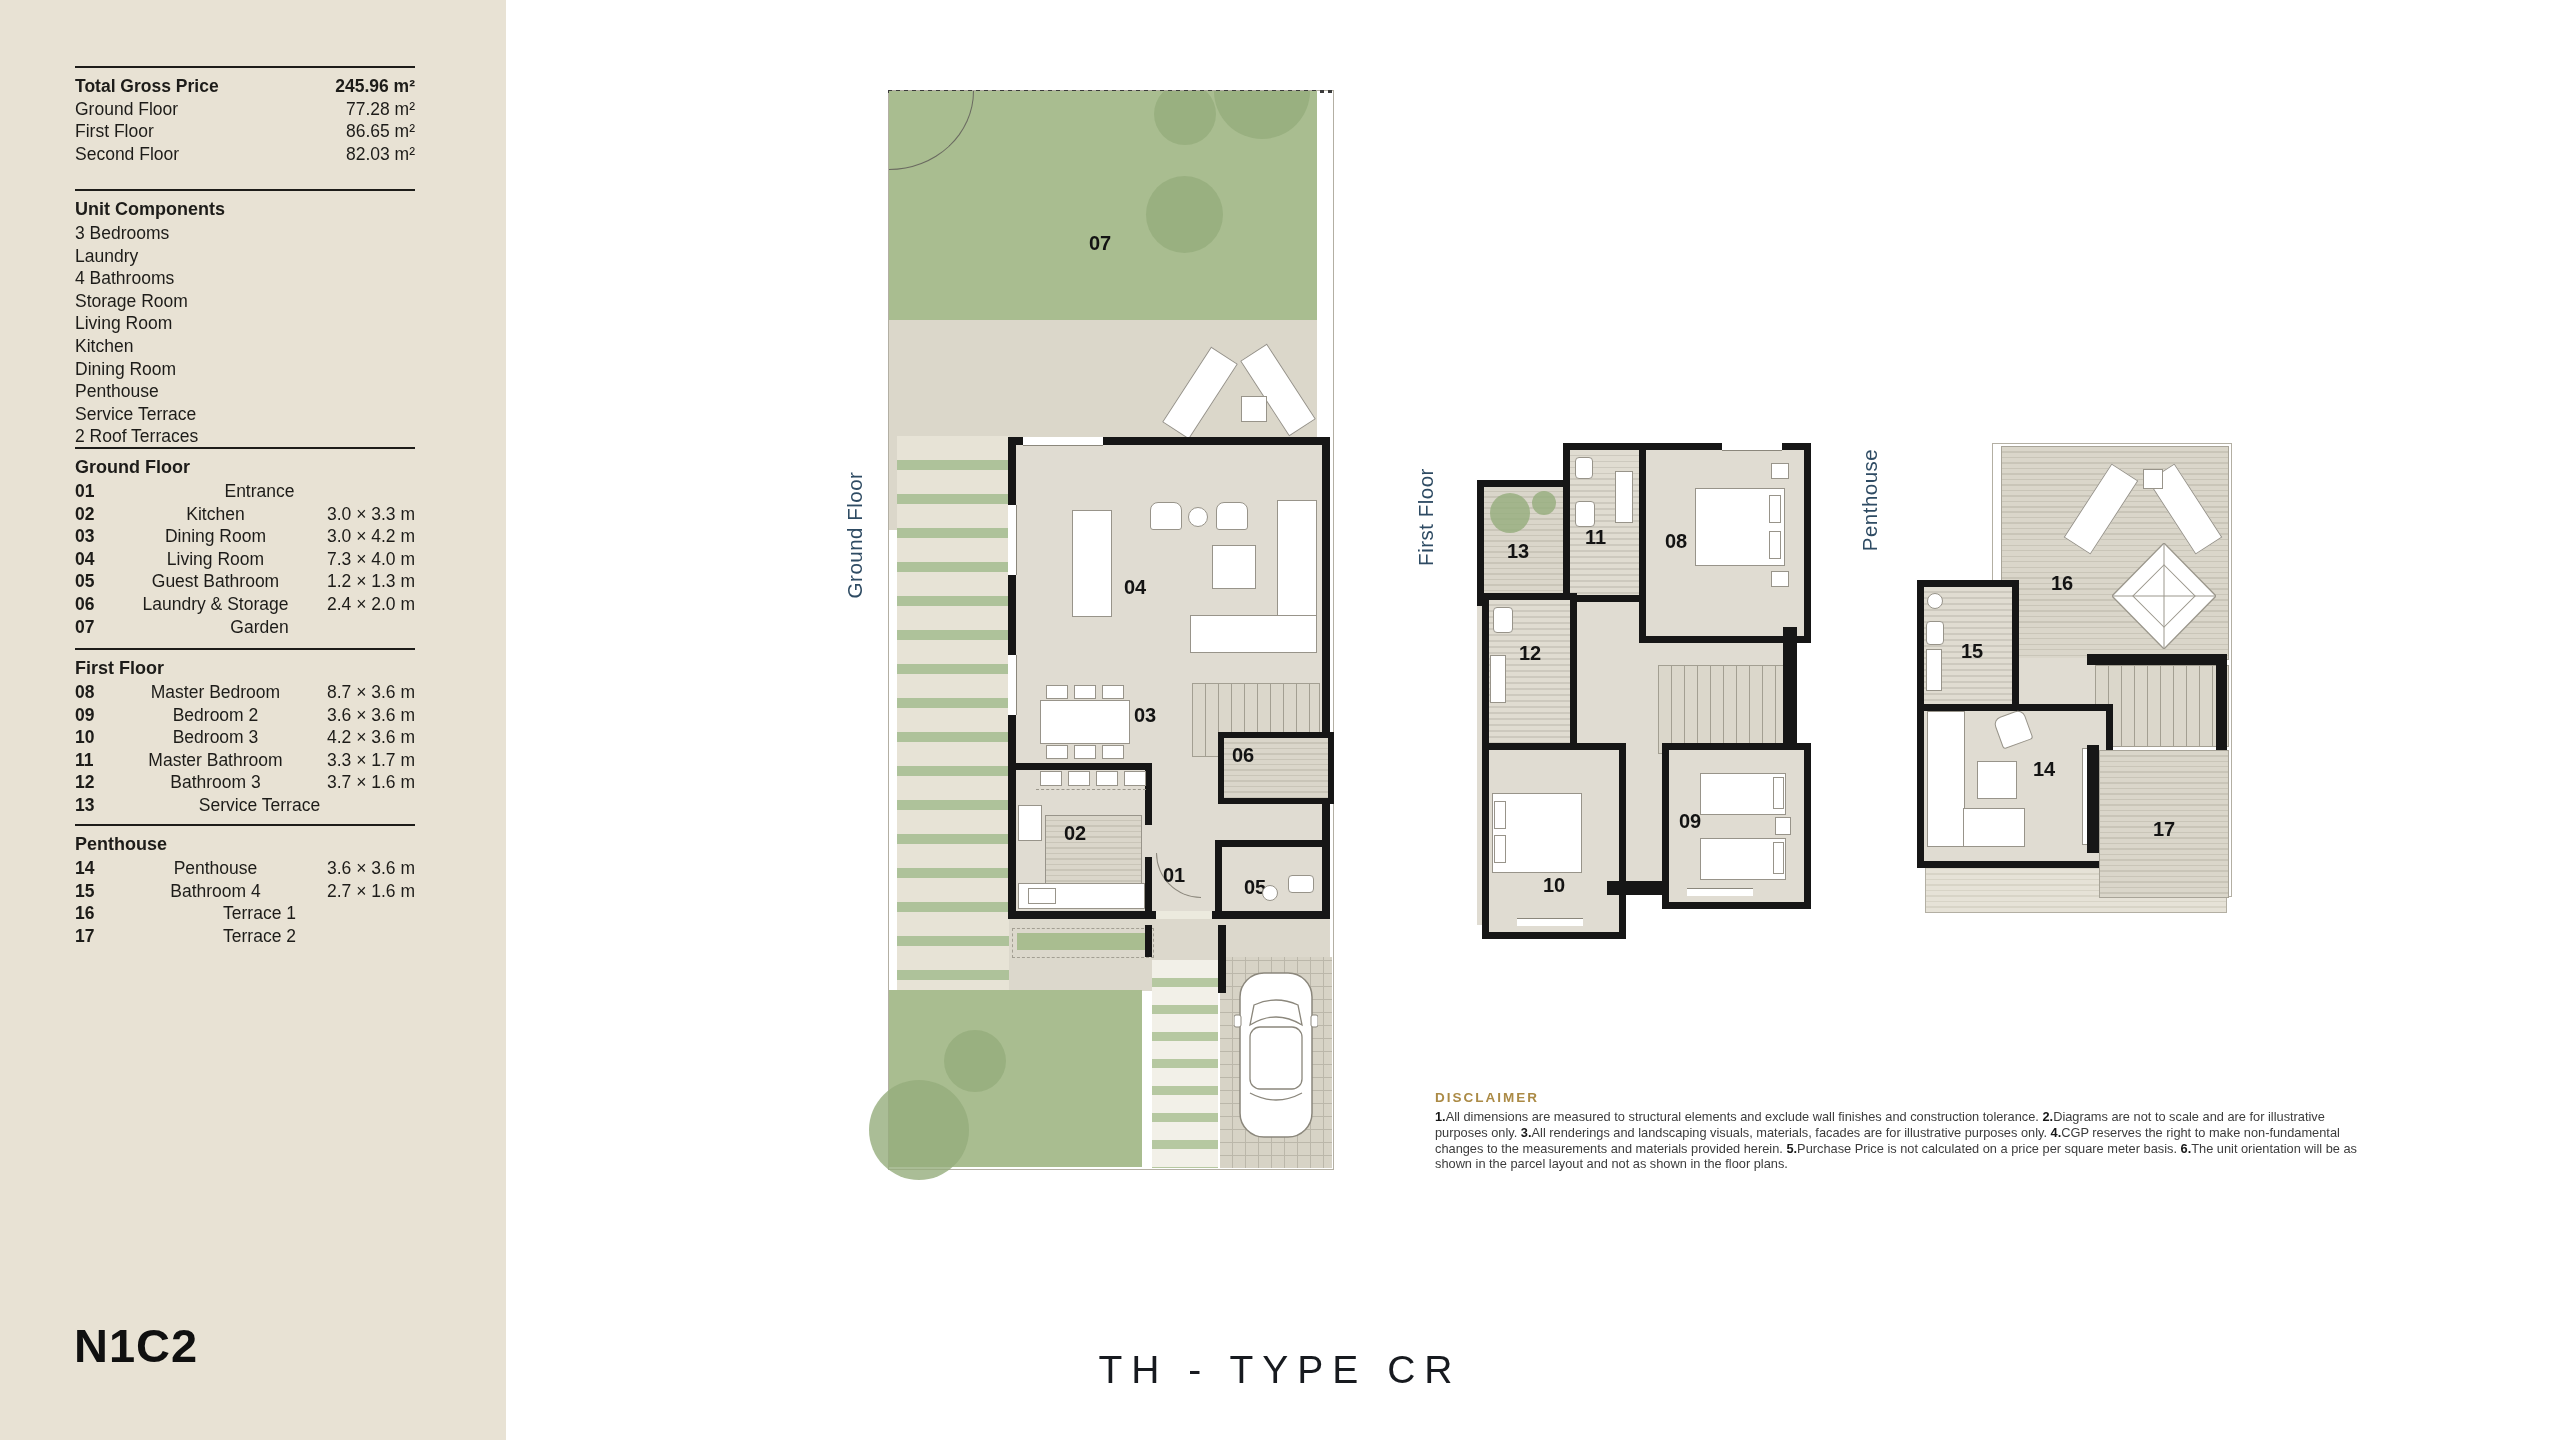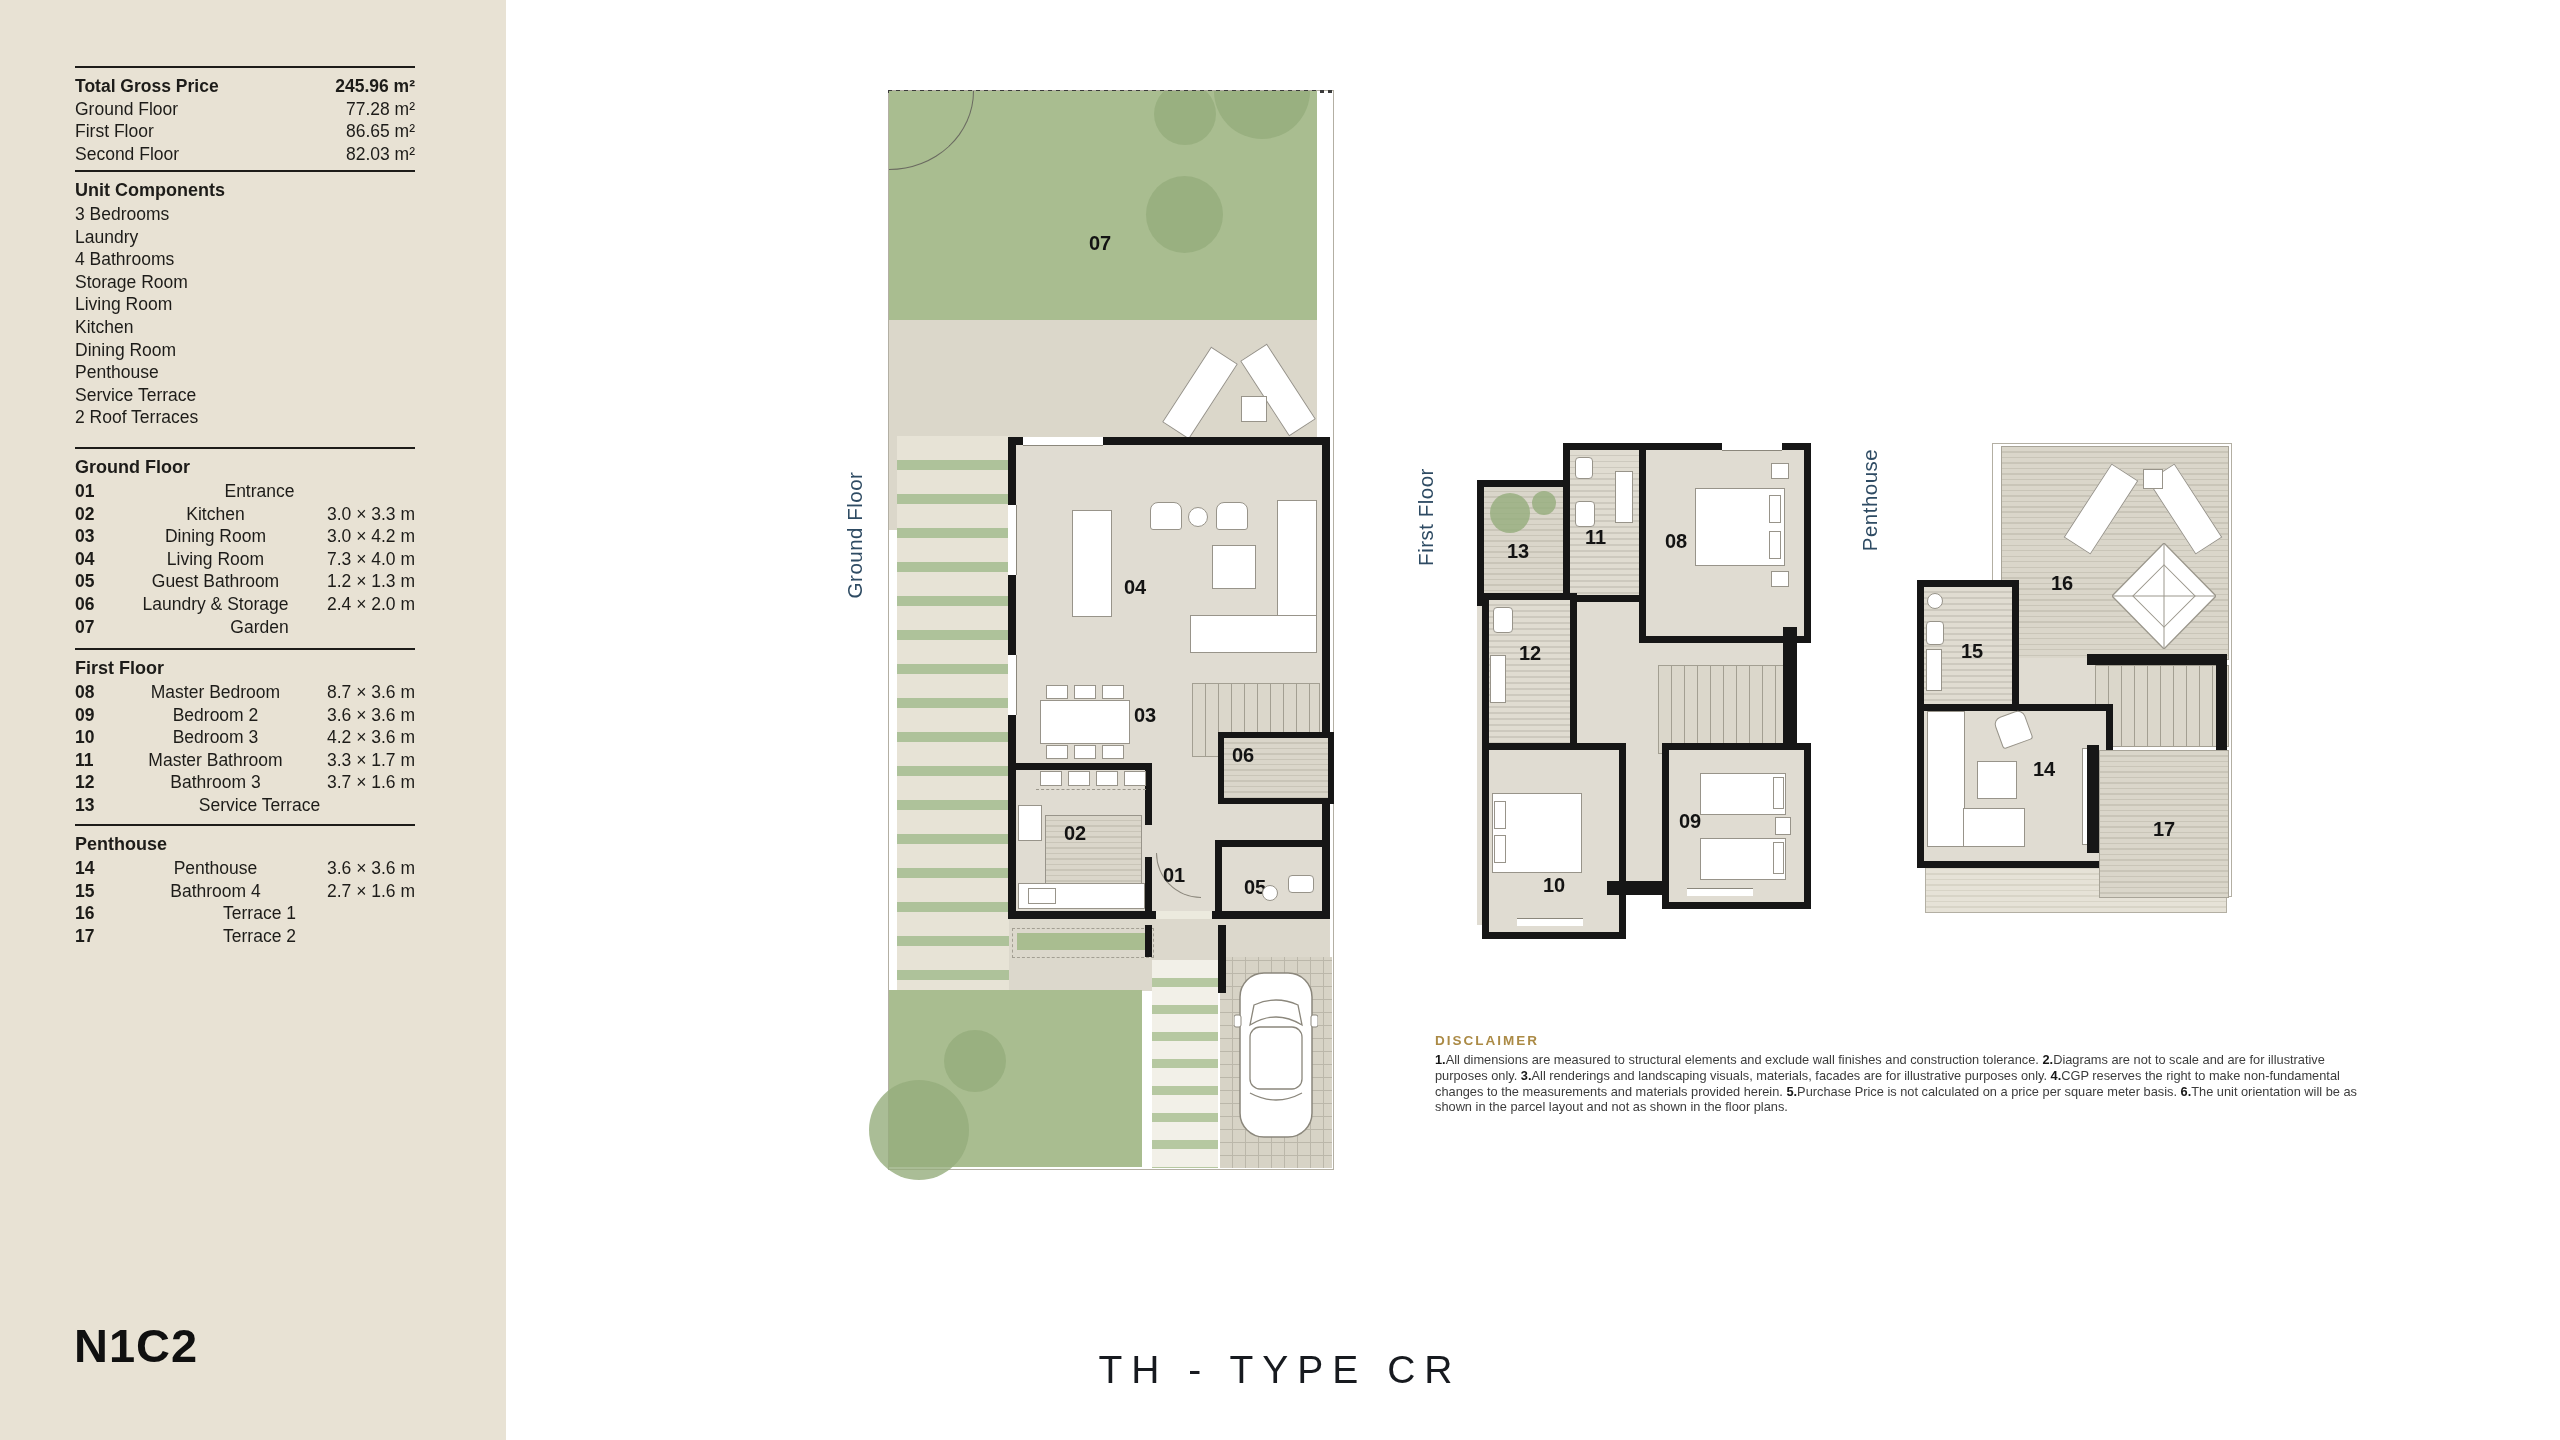--- a/index.html
+++ b/index.html
@@ -24,21 +24,21 @@
   .furn{position:absolute;background:#fff;border:1px solid #98948a}
   .rnum{position:absolute;font-size:20px;font-weight:600;color:#131313;line-height:1}
   .deck{background:repeating-linear-gradient(180deg,#dad6ca 0 4px,#c9c5b8 4px 5.5px)}
   .deckl{background:repeating-linear-gradient(180deg,#e6e2d7 0 4px,#d8d4c7 4px 5.5px)}
   .tile{background:repeating-linear-gradient(180deg,#e0dcd1 0 4.5px,#cdc9be 4.5px 6px)}
   .stairs{position:absolute;background-color:#dbd7cb;background-image:repeating-linear-gradient(90deg,rgba(0,0,0,0) 0 12px,#a39f92 12px 13px);border:1px solid #a39f92}
   .tree{position:absolute;border-radius:50%;background:#95ac7c;opacity:.8}
   .gap{position:absolute;background:#fff}
   .outline{position:absolute;border:1px solid #b3afa3}
   
-  .disc{position:absolute;left:1435px;top:1033px;width:940px}
+  .disc{position:absolute;left:1435px;top:1090px;width:940px}
   .disc h4{margin:0 0 4px;font-size:13.5px;letter-spacing:2px;color:#ab8a45;font-weight:700}
   .disc p{margin:0;font-size:12.8px;line-height:15.8px;color:#3c3c3c}
   .dn{font-weight:700;color:#161616}
   .type{position:absolute;left:1030px;top:1348px;width:500px;text-align:center;font-size:39px;letter-spacing:9px;color:#171a1f;font-weight:500}
   .brand{position:absolute;left:2243px;top:1324px;width:250px;text-align:center;font-family:"Liberation Serif",serif;color:#14171c}
   .brand .l1{font-size:30px;letter-spacing:4px;line-height:33px}
   .brand .l2{font-size:30px;letter-spacing:1px;line-height:33px}
 </style>
 </head>
 <body>
@@ -59,21 +59,21 @@
       <div class="row">
         <span>First Floor</span>
         <span>86.65 m²</span>
       </div>
       <div class="row" style="padding-bottom:9px">
         <span>Second Floor</span>
         <span>82.03 m²</span>
       </div>
     </div>
 
-    <div class="sec" style="top:170px">
+    <div class="sec" style="top:189px">
       <div class="hdr">Unit Components</div>
       <div class="row">3 Bedrooms</div>
       <div class="row">Laundry</div>
       <div class="row">4 Bathrooms</div>
       <div class="row">Storage Room</div>
       <div class="row">Living Room</div>
       <div class="row">Kitchen</div>
       <div class="row">Dining Room</div>
       <div class="row">Penthouse</div>
       <div class="row">Service Terrace</div>

